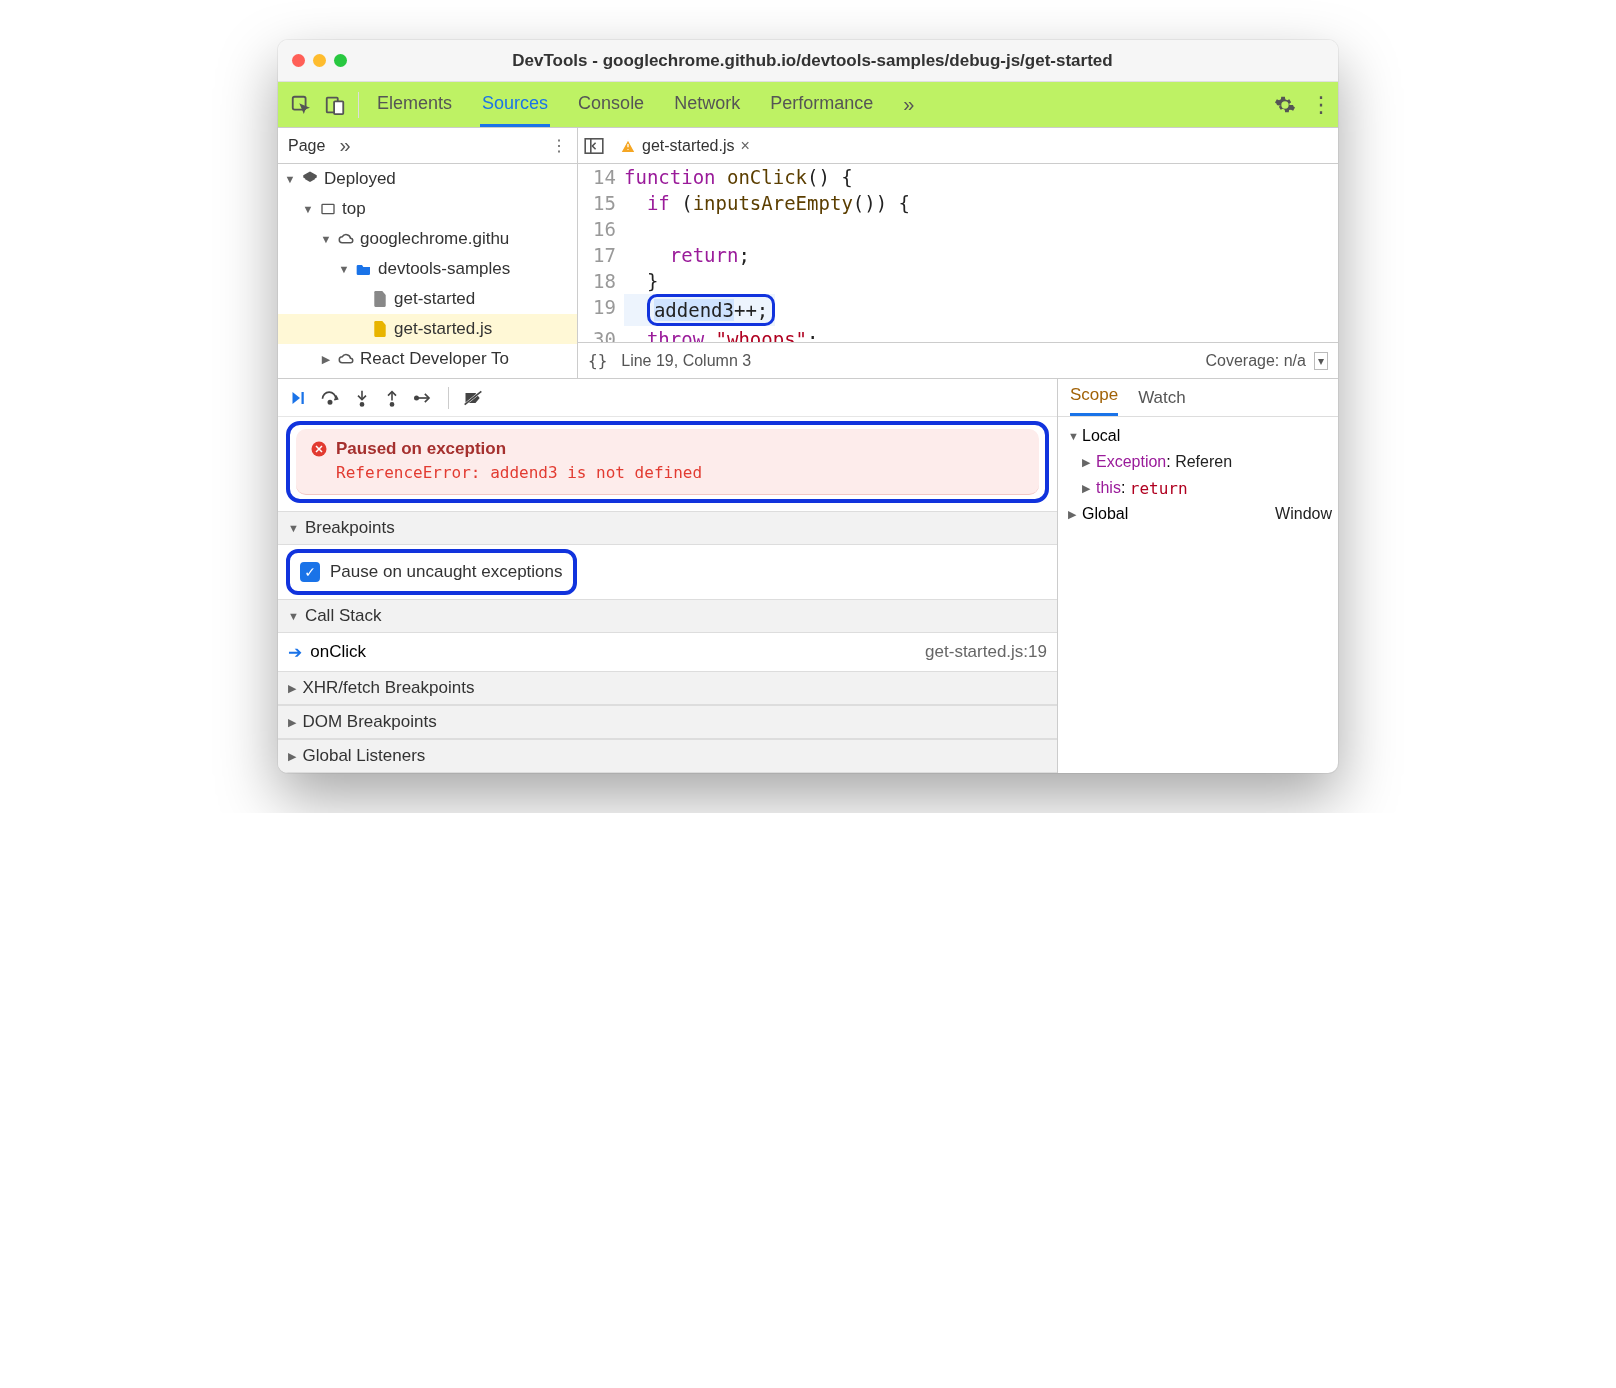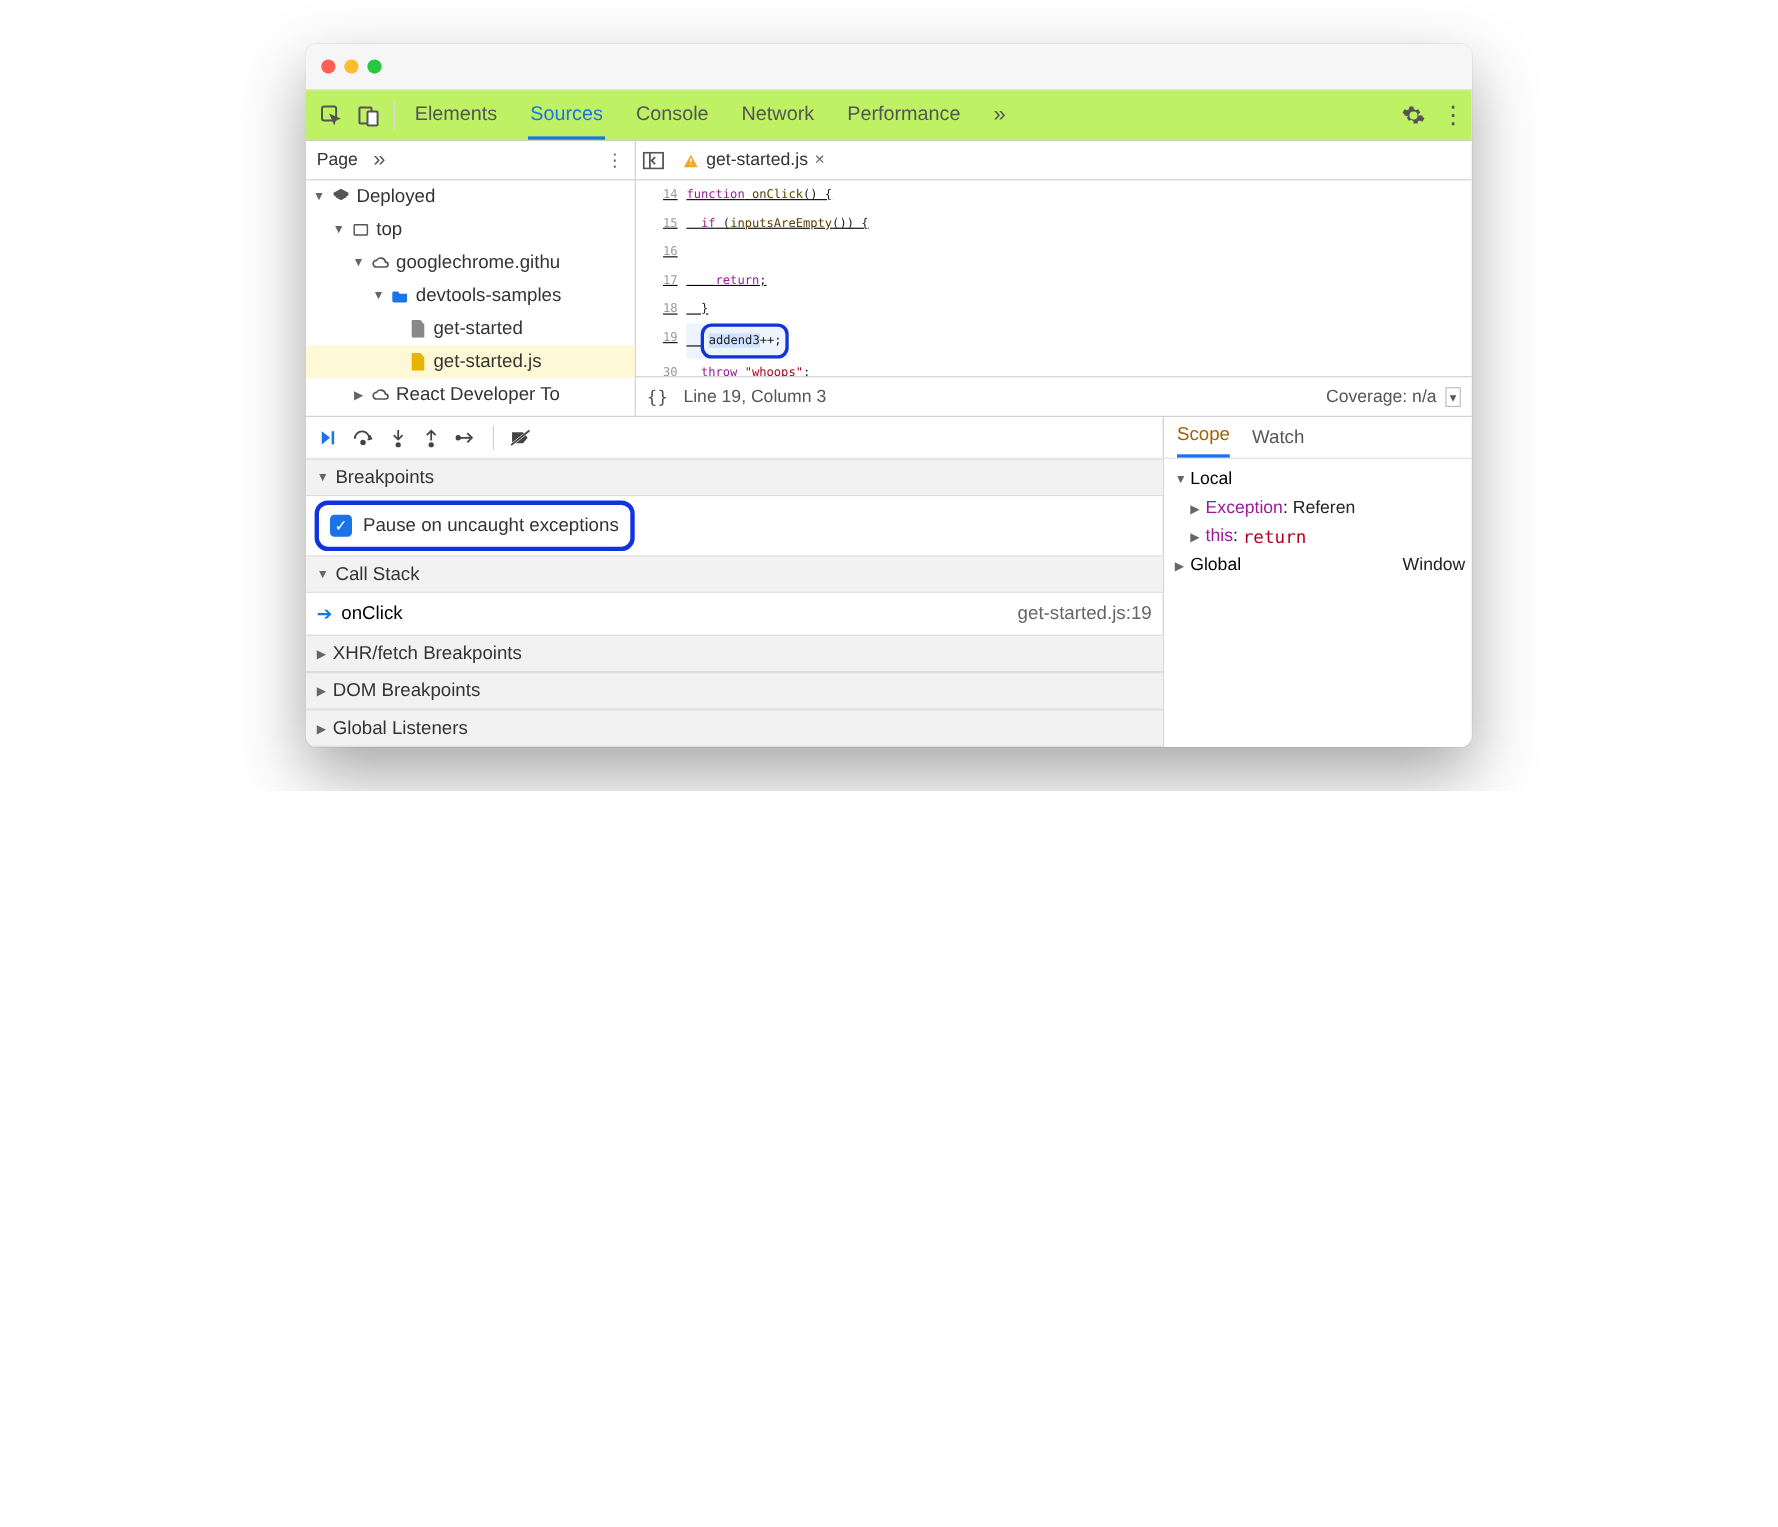--- a/index.html
+++ b/index.html
@@ -27,21 +27,21 @@
   .navhdr .more { margin-left:auto; color:#666;}
   .tree { flex:1; overflow:hidden; font-size:17px; color:#333;}
   .tree .row { display:flex; align-items:center; height:30px; white-space:nowrap;}
   .tree .tri { width:12px; display:inline-block; text-align:center; color:#666; font-size:11px; margin-right:4px;}
   .tree .ic { width:20px; display:inline-flex; align-items:center; justify-content:center; margin-right:4px;}
   .row.sel { background:#fff8d6;}
   .editor { flex:1; display:flex; flex-direction:column; overflow:hidden;}
   .edtabs { height:36px; border-bottom:1px solid #ccc; display:flex; align-items:center; padding:0 6px; font-size:16px;}
   .edtabs .icbtn{width:28px; text-align:center; color:#555;}
   .edtabs .ftab { display:flex; align-items:center; gap:6px; padding:0 8px; color:#333;}
-  .code { flex:1; font-family: Menlo, Consolas, monospace; font-size:11px; line-height:26px; overflow:hidden; position:relative;text-decoration:underline;}
+  .code { flex:1; font-family: Menlo, Consolas, monospace; font-size:19px; line-height:26px; overflow:hidden; position:relative;}
   .codeline { display:flex;}
   .gutter { width:46px; text-align:right; color:#999; padding-right:8px; user-select:none;}
   .ctext { white-space:pre; color:#222;}
   .kw{color:#9a1b9a;} .fn{color:#5b3e00;} .prop{color:#b00020;} .str{color:#b00020;} .ident{ }
   .hl-line .ctext{ background:rgba(26,115,232,.08);}
   .hl-box { border:3px solid #1133dd; border-radius:10px; padding:0 4px; display:inline-block;}
   .status { height:36px; border-top:1px solid #ccc; display:flex; align-items:center; padding:0 10px; color:#555; font-size:16px;}
   .status .cov { margin-left:auto;}
   .status .dd { border:1px solid #bbb; padding:1px 3px; margin-left:8px; font-size:12px;}
   .dbg { display:flex; border-top:1px solid #ccc;}
@@ -80,20 +80,21 @@
 <body>
 
 <div class="window">
 
   <div class="titlebar">
     <div class="traffic">
       <div class="dot red"></div>
       <div class="dot yellow"></div>
       <div class="dot green"></div>
     </div>
+    <div class="title">DevTools - googlechrome.github.io/devtools-samples/debug-js/get-started</div>
   </div>
 
   <div class="toolbar">
     <div class="ticon">
       <svg width="22" height="22" viewBox="0 0 24 24" fill="none" stroke="#555" stroke-width="2">
           <rect x="3" y="3" width="14" height="14" rx="2"></rect>
           <path d="M12 12l7 3-3 1-1 3-3-7z" fill="#555"></path>
         </svg>
     </div>
     <div class="ticon">
@@ -291,20 +292,34 @@
         <span style="width:1px;height:22px;background:#ccc;"></span>
         <span class="ic">
             <svg width="20" height="18" viewBox="0 0 24 20" fill="#444">
               <path d="M3 4h12l5 6-5 6H3V4z"></path>
               <line x1="2" y1="18" x2="22" y2="2" stroke="#fff" stroke-width="3"></line>
               <line x1="2" y1="18" x2="22" y2="2" stroke="#444" stroke-width="2"></line>
             </svg>
           </span>
       </div>
 
+      <div class="pause-wrap bluering" style="margin:4px 8px 8px;">
+        <div class="pause-box" style="border-radius:10px;">
+          <div class="hdr">
+            <span>
+                <svg width="18" height="18" viewBox="0 0 24 24" fill="#e23b31">
+                  <circle cx="12" cy="12" r="10"></circle>
+                  <path d="M8 8l8 8M16 8l-8 8" stroke="#fff" stroke-width="2"></path>
+                </svg>
+              </span>
+            <span>Paused on exception</span>
+          </div>
+          <div class="err">ReferenceError: addend3 is not defined</div>
+        </div>
+      </div>
 
       <div class="section-hdr">
           <span class="tri">▼</span>
           <span>Breakpoints</span>
         </div>
       <div class="bluering" style="margin:4px 8px; border-radius:12px; display:inline-block;">
         <div class="chkrow">
           <span class="chkbox checked">✓</span>
           <span>Pause on uncaught exceptions</span>
         </div>

